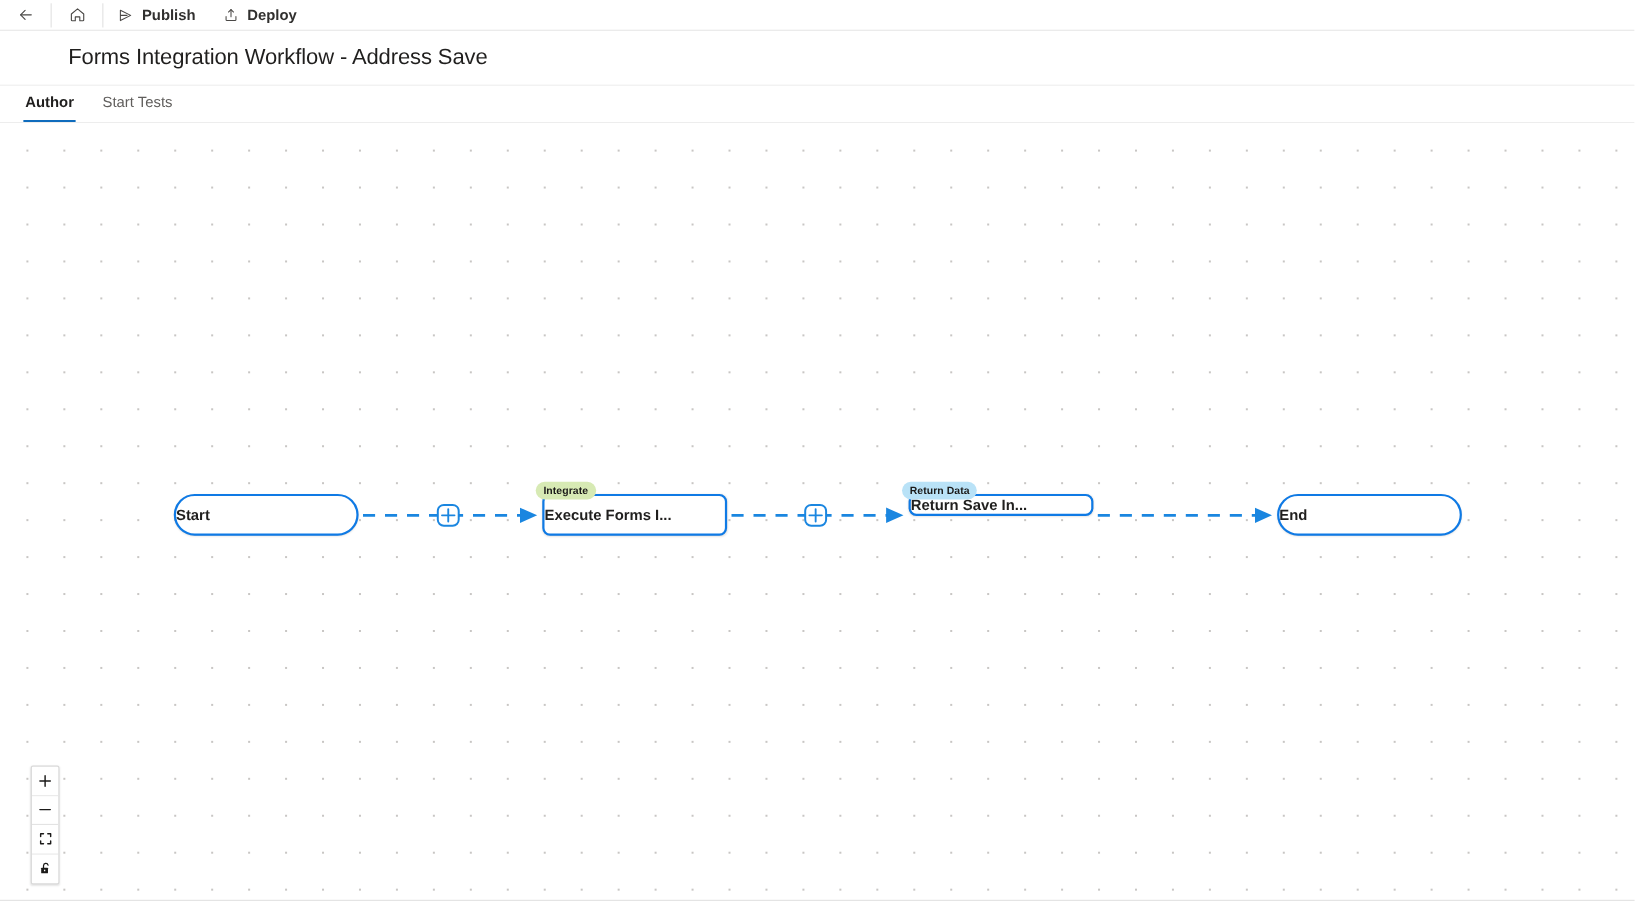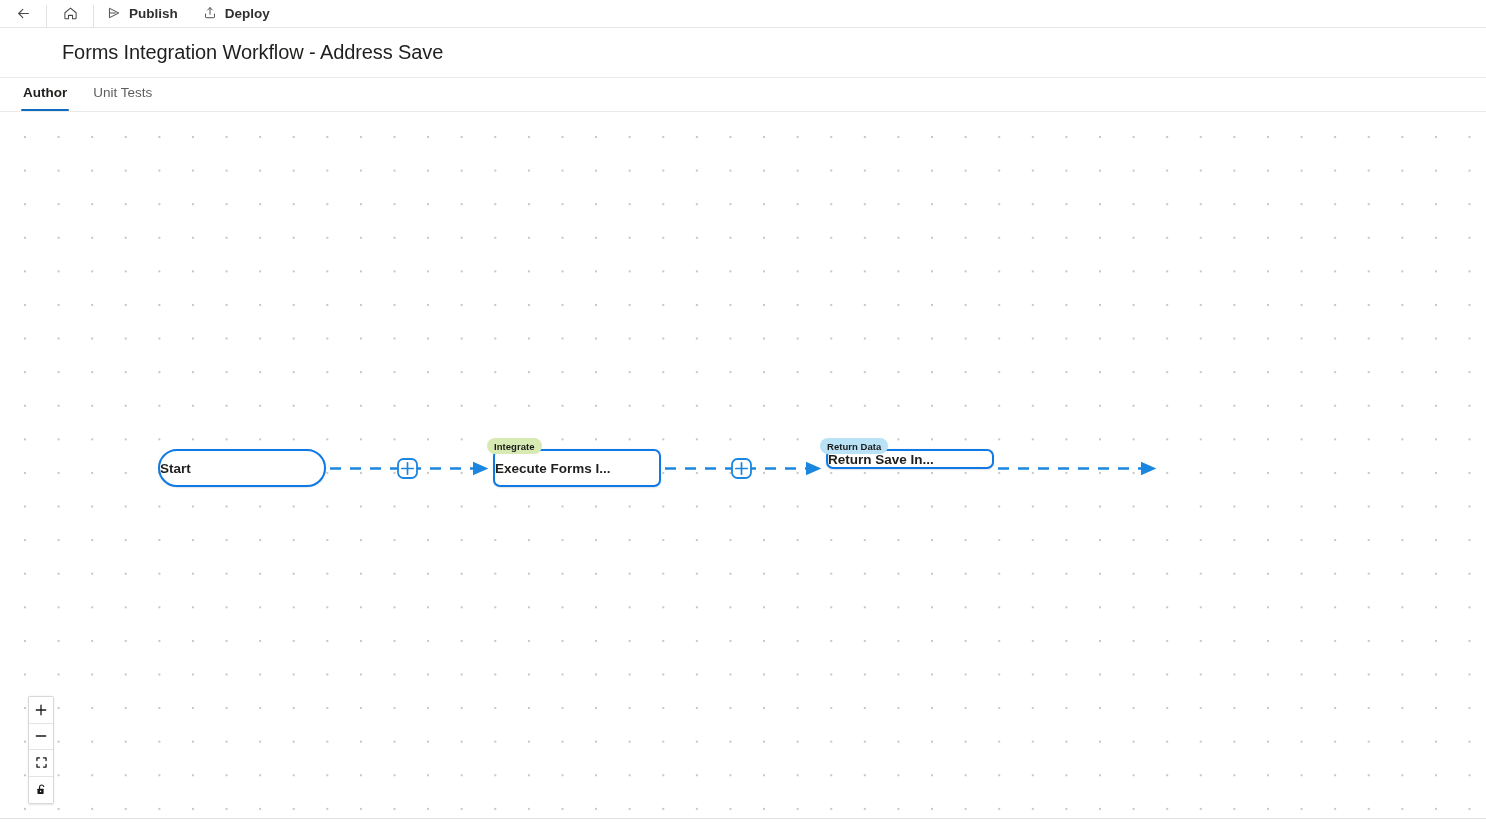--- a/index.html
+++ b/index.html
@@ -10,21 +10,21 @@
     overflow: hidden;
     background: #ffffff;
     font-family: "Liberation Sans", sans-serif;
     -webkit-font-smoothing: antialiased;
   }
 
   
   .toolbar {
     height: 28px;
     display: flex;
-    align-items: flex-end;
+    align-items: center;
     background: #ffffff;
     border-bottom: 1px solid #e6e6e6;
     padding: 0 0 0 0;
     position: relative;
   }
   .tb-btn {
     height: 28px;
     display: flex;
     align-items: center;
     gap: 7px;
@@ -243,21 +243,21 @@
 
 <div class="titlebar">
   <div class="page-title">Forms Integration Workflow - Address Save</div>
 </div>
 
 <div class="tabbar">
   <div class="tab active">
     <span>Author</span>
   </div>
   <div class="tab">
-    <span>Unit Tests</span>
+    <span>Start Tests</span>
   </div>
 </div>
 
 <div class="canvas">
 
   <svg class="flow-svg">
     <defs>
       <marker id="arrow" viewBox="0 0 10 10" refX="8.6" refY="5" markerWidth="7" markerHeight="7" orient="auto-start-reverse">
         <path d="M0 0.8 L9.4 5 L0 9.2 Z" fill="#1a86e0"></path>
       </marker>
@@ -287,20 +287,23 @@
   <div class="node task" style="left:493px; top:337px; width:168px; height:38px;">
     <span class="node-badge" style="background:#d7eab4;">Integrate</span>
     <span>Execute Forms I...</span>
   </div>
 
   <div class="node task" style="left:826px; top:337px; width:168px; height:20px;">
     <span class="node-badge" style="background:#b9e2f7;">Return Data</span>
     <span>Return Save In...</span>
   </div>
 
+  <div class="node terminal" style="left:1161px; top:337px; width:168px; height:38px;">
+    <span>End</span>
+  </div>
 
   <div class="zoom-ctrl">
 
     <div class="zoom-btn" title="Zoom in">
       <span>
         <svg width="14" height="14" viewBox="0 0 16 16">
           <path d="M8 2.6v10.8M2.6 8h10.8" stroke="#1b1a19" stroke-width="1.5" stroke-linecap="round"></path>
         </svg>
       </span>
     </div>

